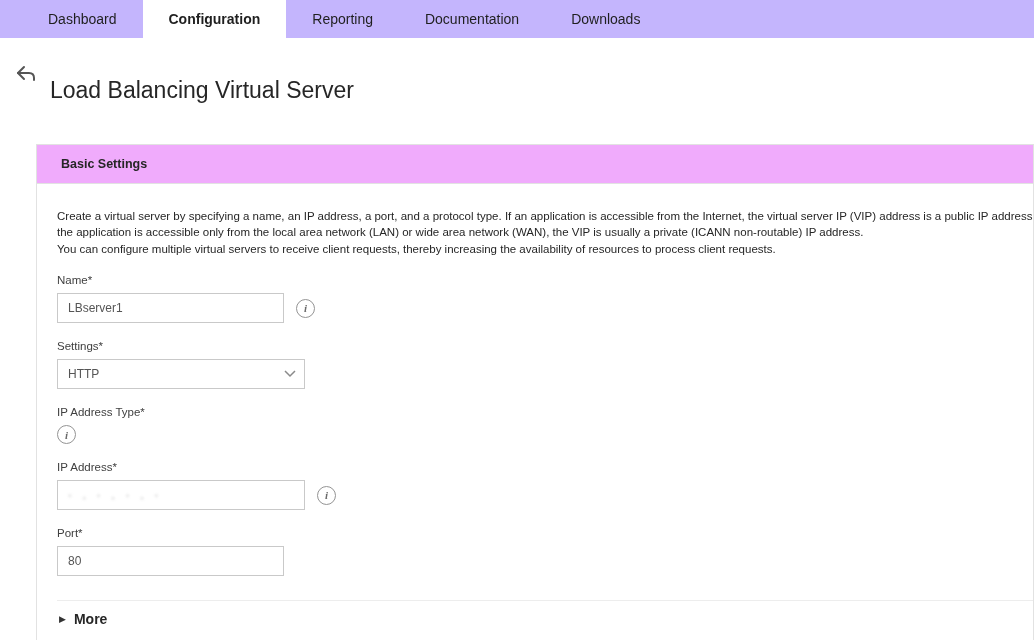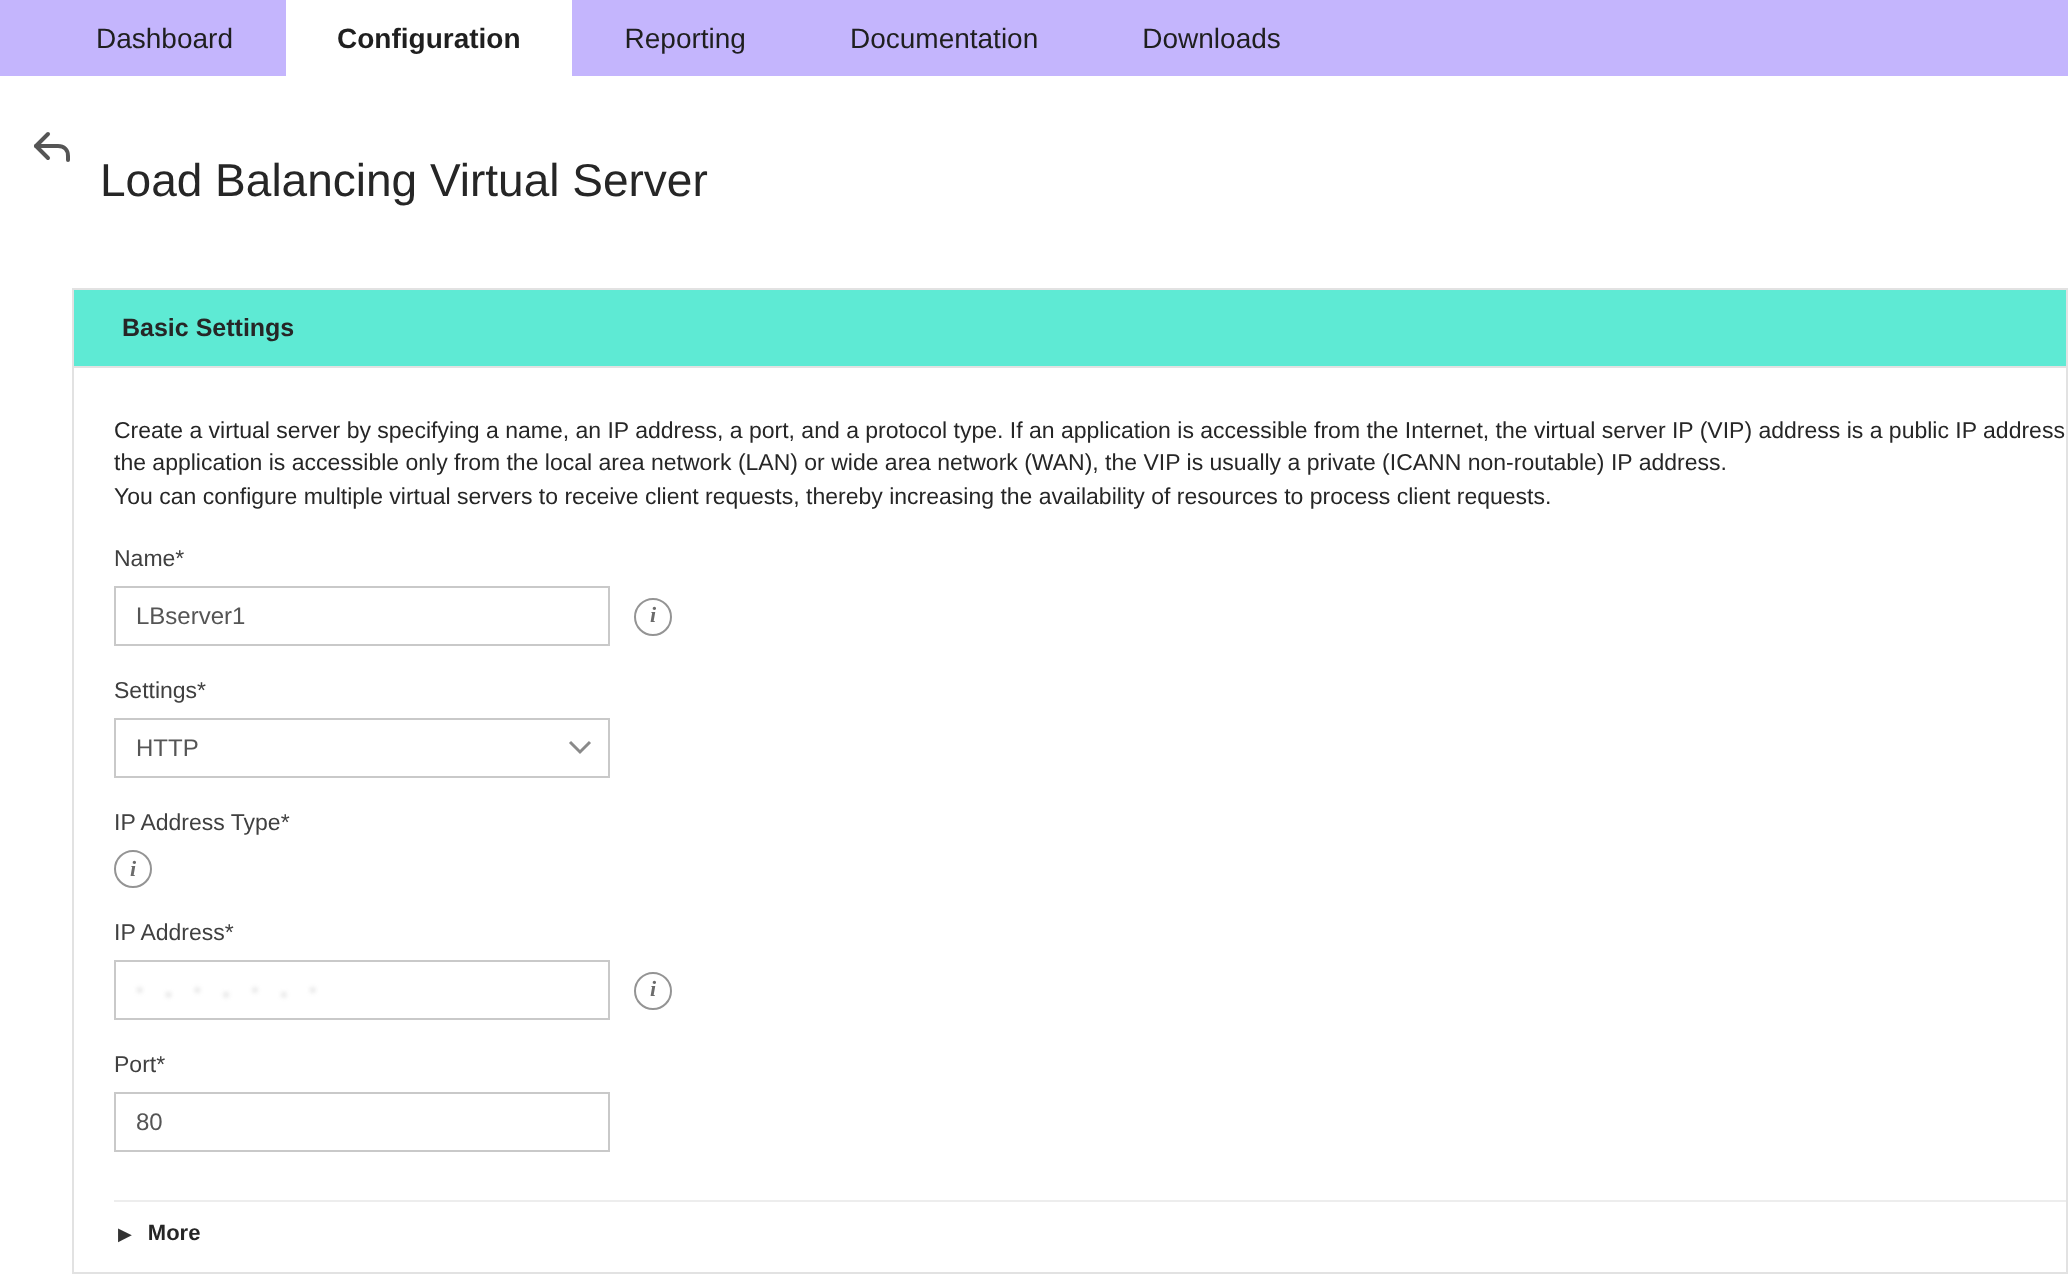--- a/index.html
+++ b/index.html
@@ -60,21 +60,21 @@
   
   .panel {
     margin: 24px 0 0 36px;
     width: calc(100% - 36px);
     border: 1px solid #e2e2e2;
     box-sizing: border-box;
     background: #ffffff;
   }
   .panel-header {
     height: 38px;
-    background: #5eead4;
+    background: #f0abfc;
     border-bottom: 1px solid #e2e2e2;
     display: flex;
     align-items: center;
     padding-left: 24px;
     font-size: 12.5px;
     font-weight: 700;
     color: #262626;
   }
   .panel-body {
     padding: 24px 0 0 20px;
@@ -95,21 +95,21 @@
     font-size: 11.5px;
     color: #404040;
     margin-bottom: 7px;
   }
   .control-row {
     display: flex;
     align-items: center;
     gap: 12px;
   }
   .text-input {
-    width: 248px;
+    width: 227px;
     height: 30px;
     border: 1px solid #c9c9c9;
     background: #fff;
     font-family: "Liberation Sans", sans-serif;
     font-size: 12px;
     color: #555555;
     padding: 0 10px;
     box-sizing: border-box;
     outline: none;
   }
@@ -176,21 +176,21 @@
     align-items: center;
     gap: 8px;
     cursor: pointer;
   }
   .expander-icon {
     font-size: 9px;
     color: #333333;
     line-height: 1;
   }
   .more-label {
-    font-size: 11px;
+    font-size: 14px;
     font-weight: 700;
     color: #262626;
   }
 </style>
 </head>
 <body>
 
 <div class="tabbar">
   <div class="tab">Dashboard</div>
   <div class="tab active">Configuration</div>

